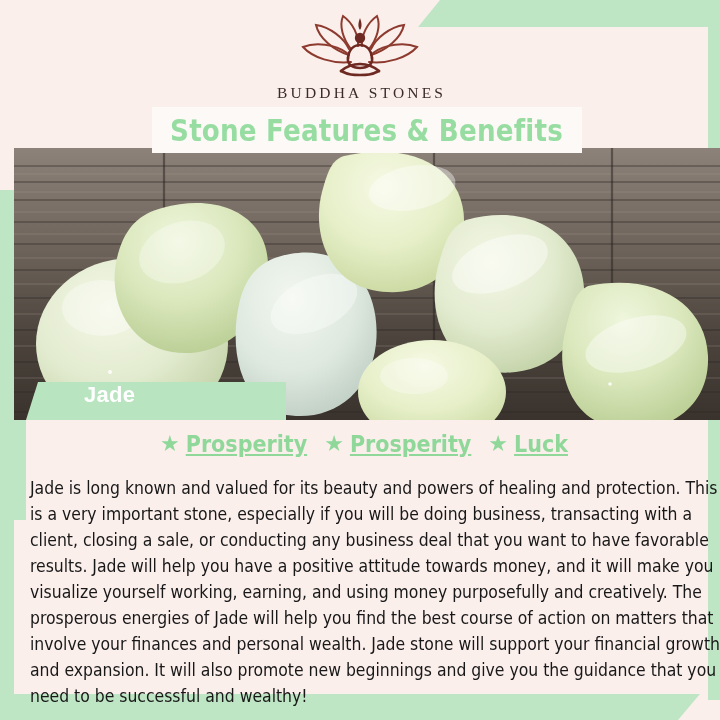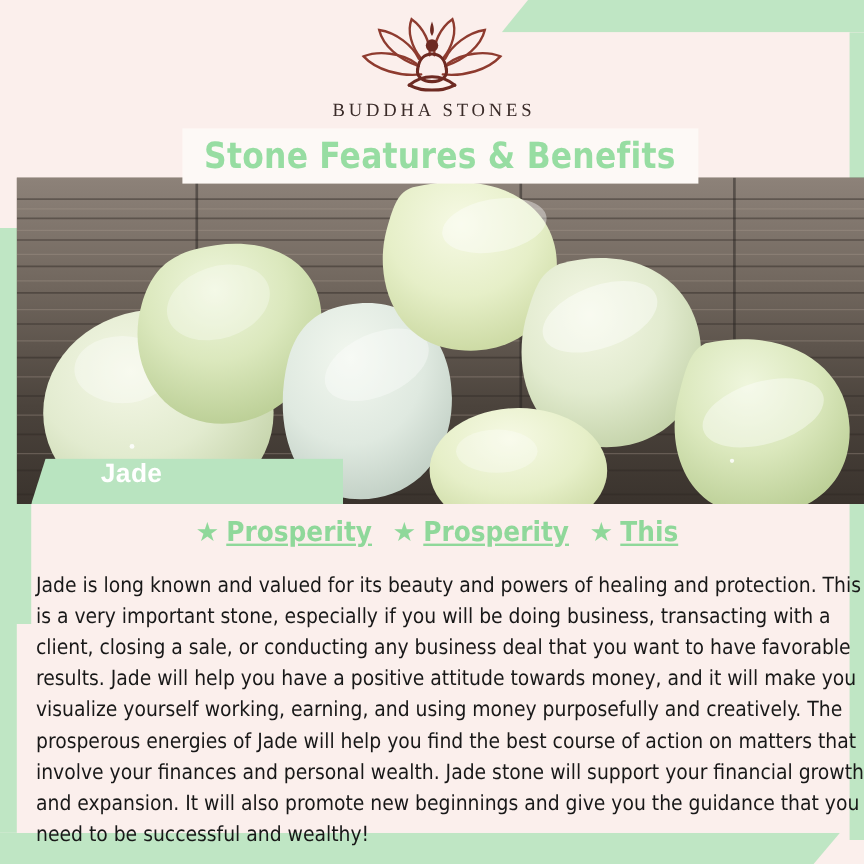--- a/index.html
+++ b/index.html
@@ -301,19 +301,19 @@
     <div class="benefit">
       <span class="benefit-star">★</span>
       <span class="benefit-label">Prosperity</span>
     </div>
     <div class="benefit">
       <span class="benefit-star">★</span>
       <span class="benefit-label">Prosperity</span>
     </div>
     <div class="benefit">
       <span class="benefit-star">★</span>
-      <span class="benefit-label">This</span>
+      <span class="benefit-label">Luck</span>
     </div>
   </div>
 
   <p id="description">Jade is long known and valued for its beauty and powers of healing and protection. This is a very important stone, especially if you will be doing business, transacting with a client, closing a sale, or conducting any business deal that you want to have favorable results. Jade will help you have a positive attitude towards money, and it will make you visualize yourself working, earning, and using money purposefully and creatively. The prosperous energies of Jade will help you find the best course of action on matters that involve your finances and personal wealth. Jade stone will support your financial growth and expansion. It will also promote new beginnings and give you the guidance that you need to be successful and wealthy!</p>
 
 </div>
 
 </body></html>

